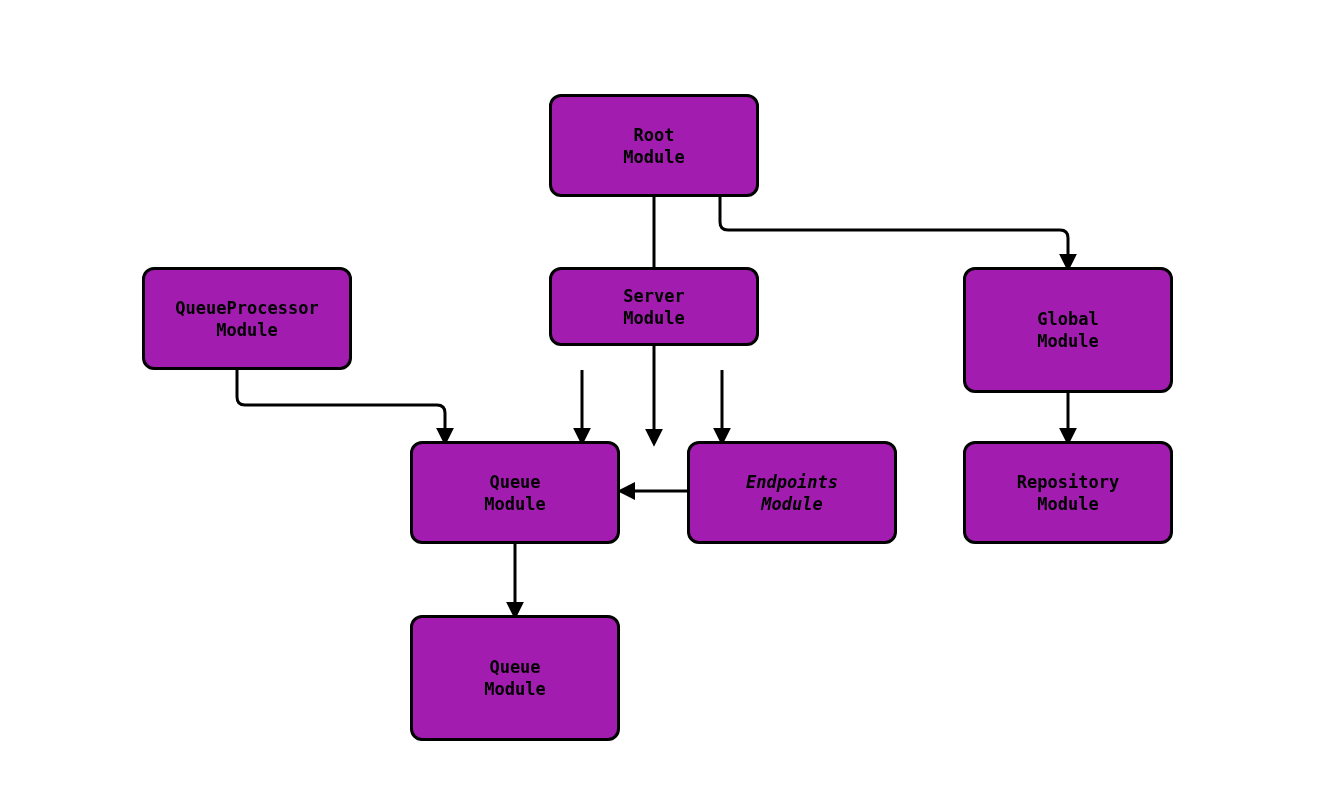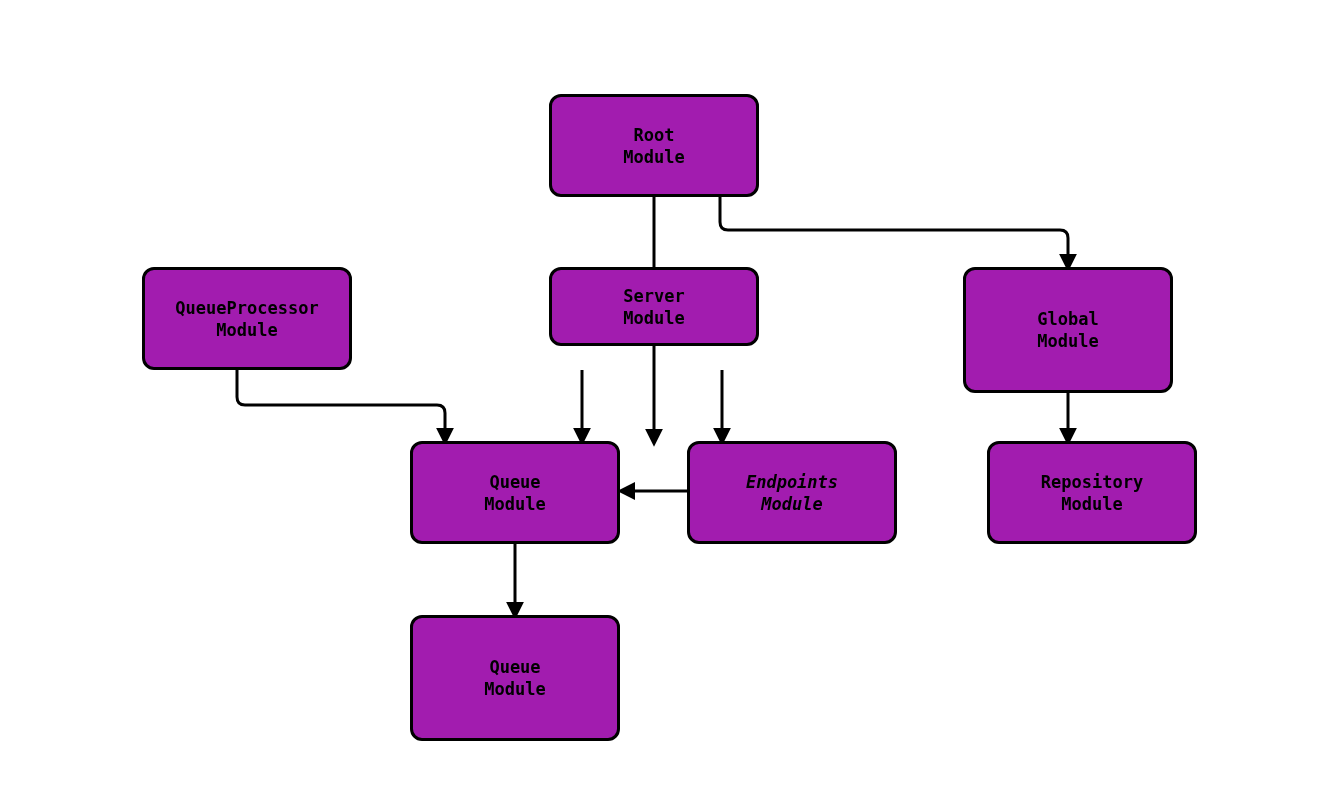--- a/index.html
+++ b/index.html
@@ -89,21 +89,21 @@
         <div class="node-line">Module</div>
       </div>
       <div class="node" style="left: 410px; top: 441px; width: 210px; height: 103px;">
         <div class="node-line">Queue</div>
         <div class="node-line">Module</div>
       </div>
       <div class="node" style="left: 687px; top: 441px; width: 210px; height: 103px; font-style: italic;">
         <div class="node-line">Endpoints</div>
         <div class="node-line">Module</div>
       </div>
-      <div class="node" style="left: 987px; top: 441px; width: 210px; height: 103px;">
+      <div class="node" style="left: 963px; top: 441px; width: 210px; height: 103px;">
         <div class="node-line">Repository</div>
         <div class="node-line">Module</div>
       </div>
       <div class="node" style="left: 410px; top: 615px; width: 210px; height: 126px;">
         <div class="node-line">Queue</div>
         <div class="node-line">Module</div>
       </div>
     </div>
 
 </div>

